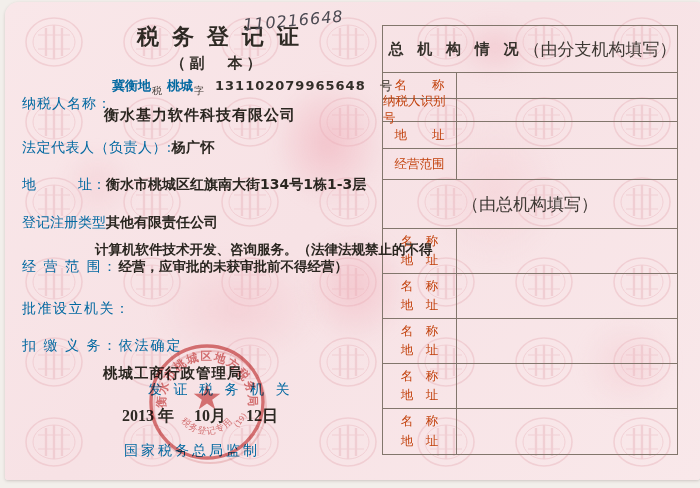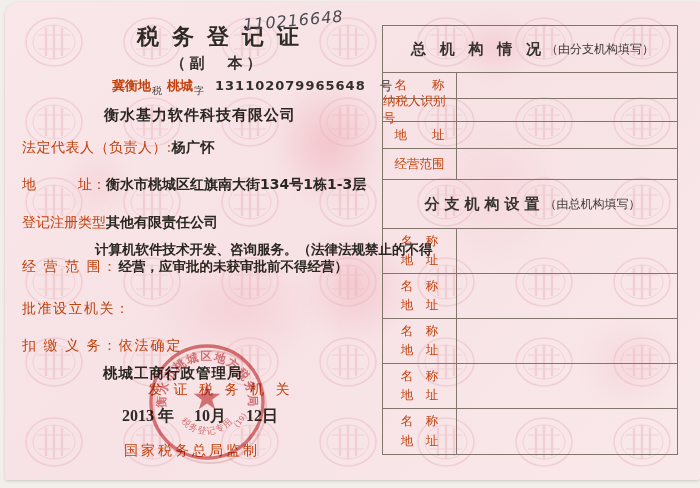--- a/index.html
+++ b/index.html
@@ -21,21 +21,21 @@
   .b2 { left:298px; top:228px; width:105px; height:115px; background:radial-gradient(closest-side, rgba(240,175,186,.5), rgba(240,175,186,0)); }
   .b3 { left:450px; top:16px;  width:80px;  height:60px;  background:radial-gradient(closest-side, rgba(240,180,190,.45), rgba(240,180,190,0)); }
   .b4 { left:148px; top:248px; width:170px; height:115px; background:radial-gradient(closest-side, rgba(242,185,194,.4), rgba(242,185,194,0)); }
   .b5 { left:575px; top:315px; width:95px;  height:95px;  background:radial-gradient(closest-side, rgba(242,190,198,.35), rgba(242,190,198,0)); }
   .b6 { left:55px;  top:145px; width:75px;  height:75px;  background:radial-gradient(closest-side, rgba(242,190,198,.35), rgba(242,190,198,0)); }
   .b7 { left:425px; top:115px; width:130px; height:150px; background:radial-gradient(closest-side, rgba(244,196,203,.35), rgba(244,196,203,0)); }
 
   
   .left-layer { position:absolute; left:0; top:0; width:700px; height:488px; z-index:5;padding-left:28px; }
   .abs { position:absolute; white-space:nowrap; }
-  .kai  { font-family:"Liberation Serif", serif; color:#c2410c; }
+  .kai  { font-family:"Liberation Serif", serif; color:#0369a1; }
   .val  { font-family:"DejaVu Sans", sans-serif; font-weight:bold; color:#2a2620; }
 
   .doc-title    { left:92px;  top:22px;  width:252px; text-align:center; font-size:22px; font-weight:bold;
                   letter-spacing:13px; text-indent:13px; color:#2e2a24; font-family:"Liberation Serif", serif; }
   .doc-subtitle { left:92px;  top:54px;  width:252px; text-align:center; font-size:15px; font-weight:bold;
                   letter-spacing:4px; color:#332f29; font-family:"Liberation Serif", serif; }
   .cert-line    { left:112px; top:77px;  font-size:13px; color:#332f29; }
   .cert-line .bold { font-weight:bold; }
   .cert-line .sub  { font-size:10px; vertical-align:-4px; margin:0 5px 0 1px; color:#3d3833; }
   .cert-line .num  { font-weight:bold; letter-spacing:1px; margin-left:6px; }
@@ -63,21 +63,21 @@
     border:1px solid #82766c; display:flex; flex-direction:column;
   }
   .tr { display:flex; border-bottom:1px solid #82766c; }
   .tr:last-child { border-bottom:none; }
   .tr-h1 { height:47px; } .tr-a { height:26px; } .tr-b { height:23px; }
   .tr-c { height:27px; }  .tr-d { height:31px; } .tr-h2 { height:49px; }
   .tg { height:45px; } .tg-last { flex:1; }
   .th-cell { flex:1; display:flex; flex-direction:row; align-items:center; justify-content:center; }
   .th-title { font-size:15px; font-weight:bold; letter-spacing:5px; text-indent:5px; color:#36322c;
               font-family:"Liberation Serif", serif; }
-  .th-sub   { font-size:12px; color:#3d3833; font-family:"Liberation Serif", serif; margin-top:1px; }
+  .th-sub   { font-size:17px; color:#3d3833; font-family:"Liberation Serif", serif; margin-top:1px; }
   .tl { width:74px; border-right:1px solid #82766c; display:flex; align-items:center; justify-content:center;
         font-size:12.5px; color:#c2410c; font-family:"Liberation Serif", serif; }
   .tv { flex:1; }
   .tl-group { flex-direction:column; justify-content:space-around; padding:3px 0; }
 
   
   .seal { position:absolute; left:141px; top:336px; z-index:6; mix-blend-mode:multiply; opacity:.72; }
   .handwritten {
     position:absolute; left:243px; top:11px; z-index:6;
     font-family:"DejaVu Sans", sans-serif; font-style:italic; font-size:16px;
@@ -131,21 +131,20 @@
     <div class="tr tr-c">
       <div class="tl">地　　址</div>
       <div class="tv"></div>
     </div>
     <div class="tr tr-d">
       <div class="tl">经营范围</div>
       <div class="tv"></div>
     </div>
     <div class="tr tr-h2">
       <div class="th-cell">
-        <div class="th-title">分支机构设置</div>
         <div class="th-sub">（由总机构填写）</div>
       </div>
     </div>
     <div class="tr tg">
       <div class="tl tl-group">
         <span>名　称</span>
         <span>地　址</span>
       </div>
       <div class="tv"></div>
     </div>
@@ -180,20 +179,21 @@
   </div>
 
   <div class="left-layer">
     <div class="abs doc-title">税务登记证</div>
     <div class="abs doc-subtitle">（副　本）</div>
 
     <div class="abs cert-line">
       <span class="bold kai">冀衡地</span><span class="sub kai">税</span><span class="bold kai">桃城</span><span class="sub kai">字</span><span class="num">131102079965648</span><span class="suf">号</span>
     </div>
 
+    <div class="abs kai l-taxpayer-label">纳税人名称：</div>
     <div class="abs val l-taxpayer-value">衡水基力软件科技有限公司</div>
 
     <div class="abs l-legalrep">
       <span class="kai">法定代表人（负责人）:</span><span class="val">杨广怀</span>
     </div>
 
     <div class="abs l-address">
       <span class="kai">地　　　址：</span><span class="val">衡水市桃城区红旗南大街134号1栋1-3层</span>
     </div>
 

